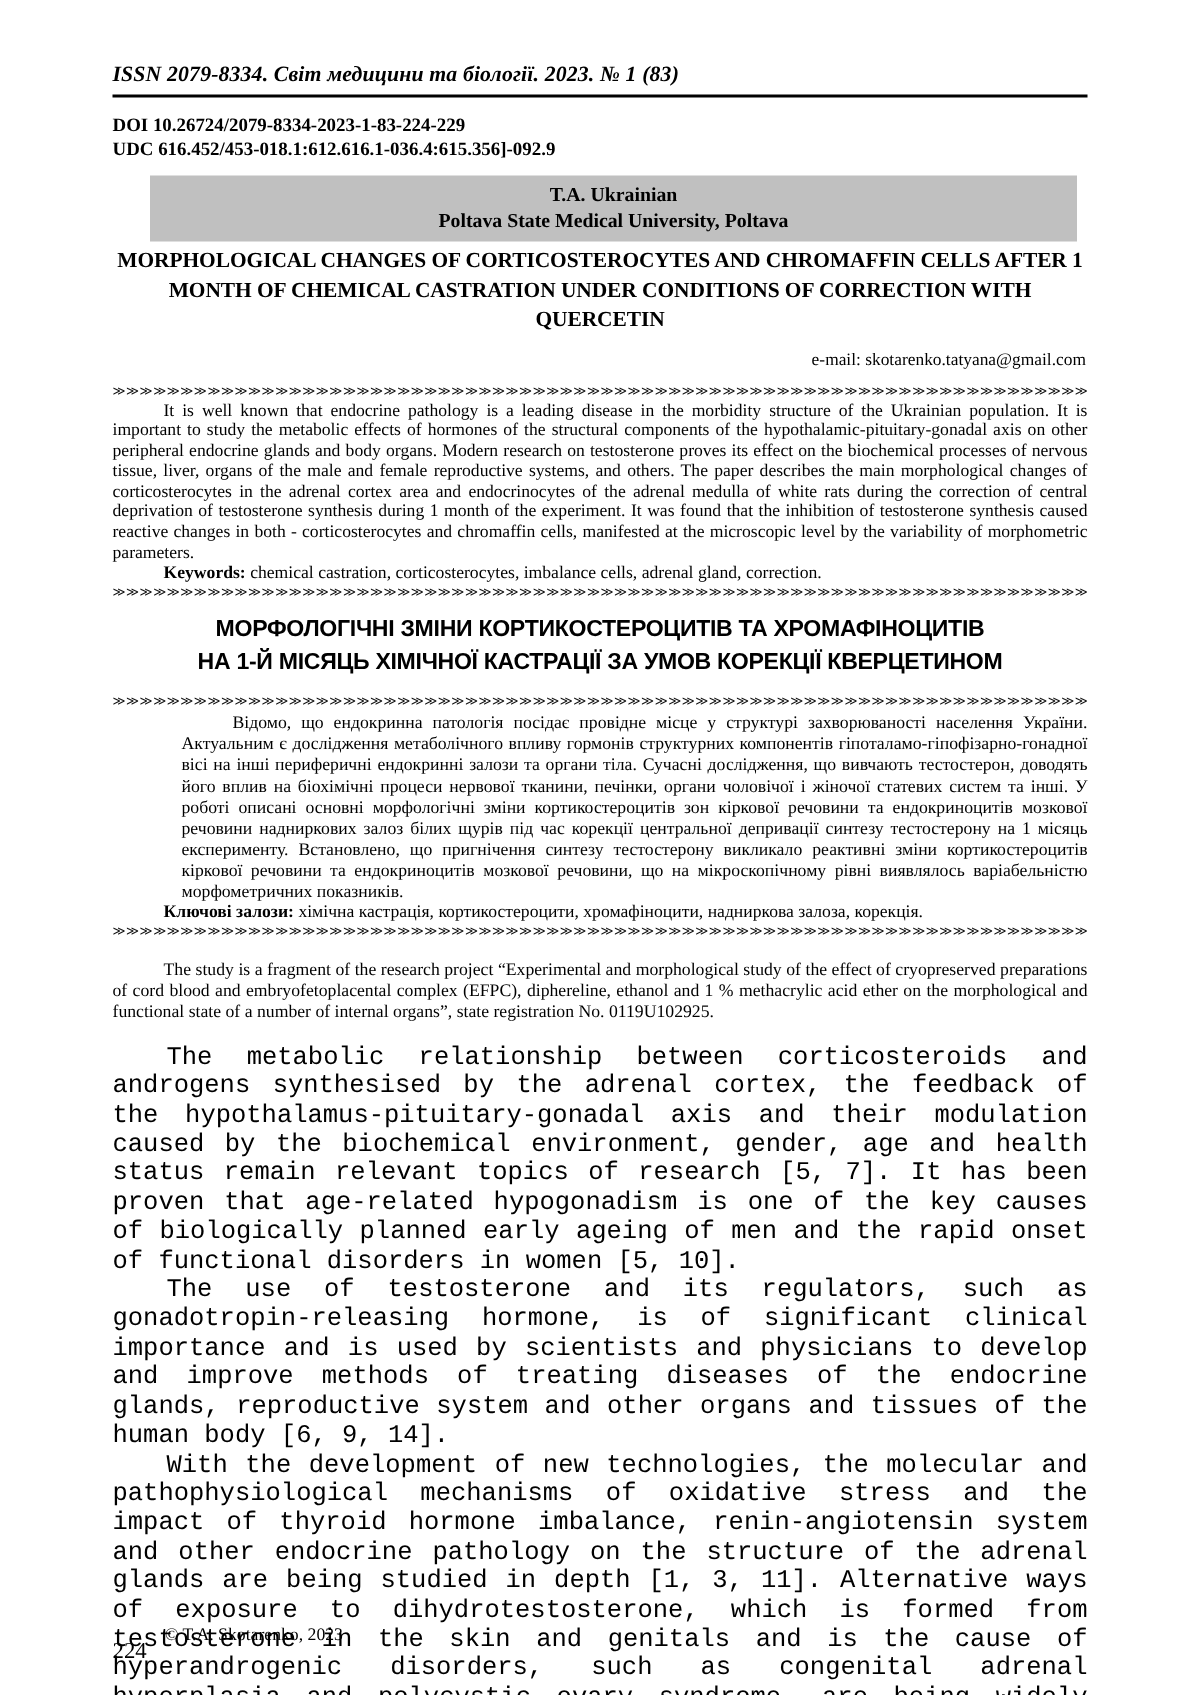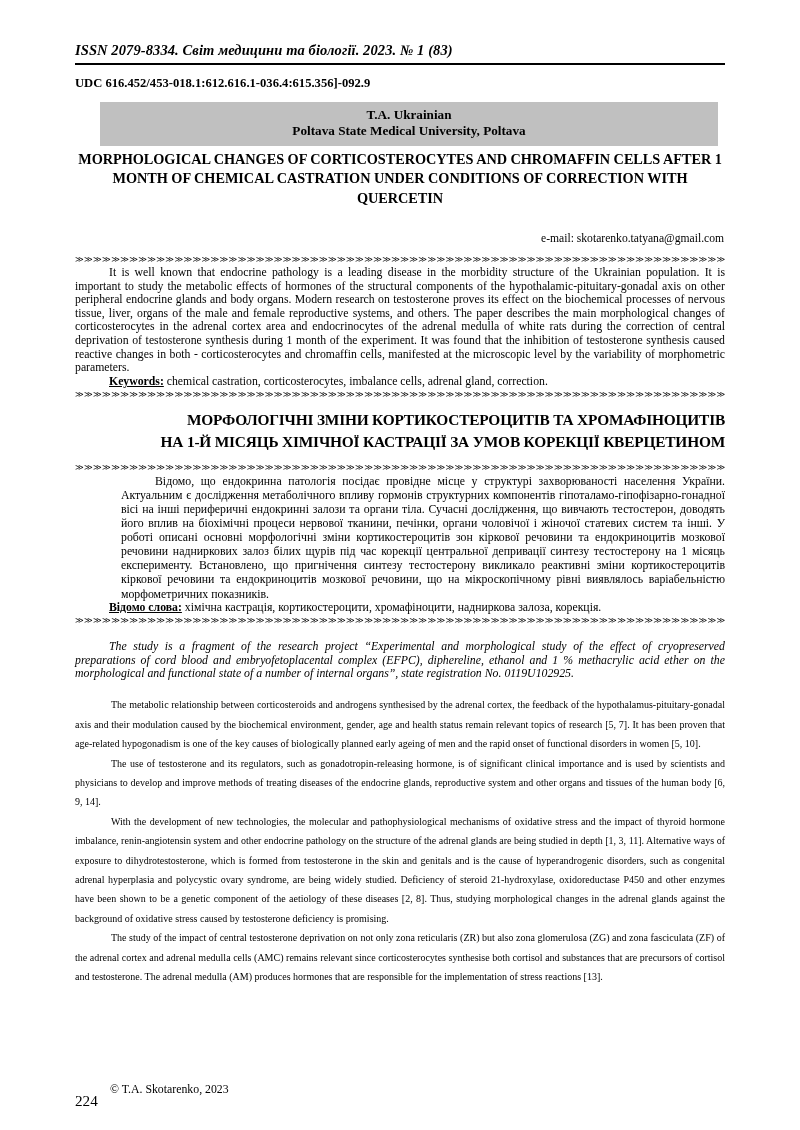--- a/index.html
+++ b/index.html
@@ -63,21 +63,21 @@
   
   .main-title {
     margin-top: 4px;
     text-align: center;
     font-weight: bold;
     font-size: 14.3px;
     line-height: 19.5px;
     letter-spacing: -0.05px;
   }
   .email {
-    margin-top: 24px;
+    margin-top: 9px;
     text-align: right;
     font-size: 11.6px;
     padding-right: 1px;
   }
 
   
   .chevron-rule {
     font-family: "DejaVu Sans", sans-serif;
     font-size: 8.3px;
     line-height: 9px;
@@ -99,57 +99,57 @@
     text-indent: 34px;
   }
   .abstract.uk { font-size: 11.8px; line-height: 14.1px; margin-left: 46px; }
   .kw {
     font-size: 11.75px;
     line-height: 14px;
     text-align: left;
     text-indent: 34px;
     margin-top: 0px;
   }
-  .kw b { font-weight: bold; text-decoration: underline; }
+  .kw b { font-weight: bold; }
 
   
   .uk-author {
     margin-top: 17px;
     text-align: center;
     font-weight: bold;
     font-size: 13.3px;
   }
   .uk-title {
     margin-top: 9px;
-    text-align: right;
-    font-family: Liberation Serif, serif;
+    text-align: center;
+    font-family: Liberation Sans, sans-serif;
     font-weight: bold;
     font-size: 15.4px;
     line-height: 22px;
     letter-spacing: -0.2px;
   }
 
   
   .funding {
     margin-top: 14px;
-    font-style: italic;
     font-size: 11.8px;
     line-height: 13.9px;
     text-align: justify;
     text-indent: 34px;
   }
 
   
   .body-block { margin-top: 14px; }
   .body-par {
-    font-size: 10px;
+    font-size: 17px;
     line-height: 19.4px;
     text-align: justify;
     text-indent: 36px;
     margin: 0;
+    font-family: Liberation Mono, monospace;
   }
 
   
   .footer {
     position: absolute;
     left: 75px;
     right: 75px;
     top: 1082px;
   }
   .copyright {
@@ -170,20 +170,21 @@
 </head>
 <body>
 
 <div class="page">
   <div class="content">
 
     <div class="running-head">ISSN 2079-8334. Світ медицини та біології. 2023. № 1 (83)</div>
     <div class="rule"></div>
 
     <div class="idblock">
+      <div>DOI 10.26724/2079-8334-2023-1-83-224-229</div>
       <div>UDC 616.452/453-018.1:612.616.1-036.4:615.356]-092.9</div>
     </div>
 
     <div class="author-band">
       <div>T.A. Ukrainian</div>
       <div>Poltava State Medical University, Poltava</div>
     </div>
 
     <div class="main-title">MORPHOLOGICAL CHANGES OF CORTICOSTEROCYTES AND CHROMAFFIN CELLS AFTER 1 MONTH OF CHEMICAL CASTRATION UNDER CONDITIONS OF CORRECTION WITH QUERCETIN</div>
 
@@ -198,21 +199,21 @@
     <div class="chevron-rule chev-bot">≫≫≫≫≫≫≫≫≫≫≫≫≫≫≫≫≫≫≫≫≫≫≫≫≫≫≫≫≫≫≫≫≫≫≫≫≫≫≫≫≫≫≫≫≫≫≫≫≫≫≫≫≫≫≫≫≫≫≫≫≫≫≫≫≫≫≫≫≫≫≫≫≫≫≫≫≫≫≫≫≫≫≫≫≫≫≫≫≫≫≫≫≫≫≫≫</div>
 
     <div class="uk-title">
       <div>МОРФОЛОГІЧНІ ЗМІНИ КОРТИКОСТЕРОЦИТІВ ТА ХРОМАФІНОЦИТІВ</div>
       <div>НА 1-Й МІСЯЦЬ ХІМІЧНОЇ КАСТРАЦІЇ ЗА УМОВ КОРЕКЦІЇ КВЕРЦЕТИНОМ</div>
     </div>
 
     <div class="chevron-rule chev-top">≫≫≫≫≫≫≫≫≫≫≫≫≫≫≫≫≫≫≫≫≫≫≫≫≫≫≫≫≫≫≫≫≫≫≫≫≫≫≫≫≫≫≫≫≫≫≫≫≫≫≫≫≫≫≫≫≫≫≫≫≫≫≫≫≫≫≫≫≫≫≫≫≫≫≫≫≫≫≫≫≫≫≫≫≫≫≫≫≫≫≫≫≫≫≫≫</div>
     <div class="abstract uk">Відомо, що ендокринна патологія посідає провідне місце у структурі захворюваності населення України. Актуальним є дослідження метаболічного впливу гормонів структурних компонентів гіпоталамо-гіпофізарно-гонадної вісі на інші периферичні ендокринні залози та органи тіла. Сучасні дослідження, що вивчають тестостерон, доводять його вплив на біохімічні процеси нервової тканини, печінки, органи чоловічої і жіночої статевих систем та інші. У роботі описані основні морфологічні зміни кортикостероцитів зон кіркової речовини та ендокриноцитів мозкової речовини надниркових залоз білих щурів під час корекції центральної депривації синтезу тестостерону на 1 місяць експерименту. Встановлено, що пригнічення синтезу тестостерону викликало реактивні зміни кортикостероцитів кіркової речовини та ендокриноцитів мозкової речовини, що на мікроскопічному рівні виявлялось варіабельністю морфометричних показників.</div>
     <div class="kw">
-      <b>Відомо слова:</b>
+      <b>Ключові залози:</b>
       <span>хімічна кастрація, кортикостероцити, хромафіноцити, надниркова залоза, корекція.</span>
     </div>
     <div class="chevron-rule chev-bot">≫≫≫≫≫≫≫≫≫≫≫≫≫≫≫≫≫≫≫≫≫≫≫≫≫≫≫≫≫≫≫≫≫≫≫≫≫≫≫≫≫≫≫≫≫≫≫≫≫≫≫≫≫≫≫≫≫≫≫≫≫≫≫≫≫≫≫≫≫≫≫≫≫≫≫≫≫≫≫≫≫≫≫≫≫≫≫≫≫≫≫≫≫≫≫≫</div>
 
     <div class="funding">The study is a fragment of the research project “Experimental and morphological study of the effect of cryopreserved preparations of cord blood and embryofetoplacental complex (EFPC), diphereline, ethanol and 1 % methacrylic acid ether on the morphological and functional state of a number of internal organs”, state registration No. 0119U102925.</div>
 
     <div class="body-block">
       <p class="body-par">The metabolic relationship between corticosteroids and androgens synthesised by the adrenal cortex, the feedback of the hypothalamus-pituitary-gonadal axis and their modulation caused by the biochemical environment, gender, age and health status remain relevant topics of research [5, 7]. It has been proven that age-related hypogonadism is one of the key causes of biologically planned early ageing of men and the rapid onset of functional disorders in women [5, 10].</p>
       <p class="body-par">The use of testosterone and its regulators, such as gonadotropin-releasing hormone, is of significant clinical importance and is used by scientists and physicians to develop and improve methods of treating diseases of the endocrine glands, reproductive system and other organs and tissues of the human body [6, 9, 14].</p>
       <p class="body-par">With the development of new technologies, the molecular and pathophysiological mechanisms of oxidative stress and the impact of thyroid hormone imbalance, renin-angiotensin system and other endocrine pathology on the structure of the adrenal glands are being studied in depth [1, 3, 11]. Alternative ways of exposure to dihydrotestosterone, which is formed from testosterone in the skin and genitals and is the cause of hyperandrogenic disorders, such as congenital adrenal hyperplasia and polycystic ovary syndrome, are being widely studied. Deficiency of steroid 21-hydroxylase, oxidoreductase P450 and other enzymes have been shown to be a genetic component of the aetiology of these diseases [2, 8]. Thus, studying morphological changes in the adrenal glands against the background of oxidative stress caused by testosterone deficiency is promising.</p>

